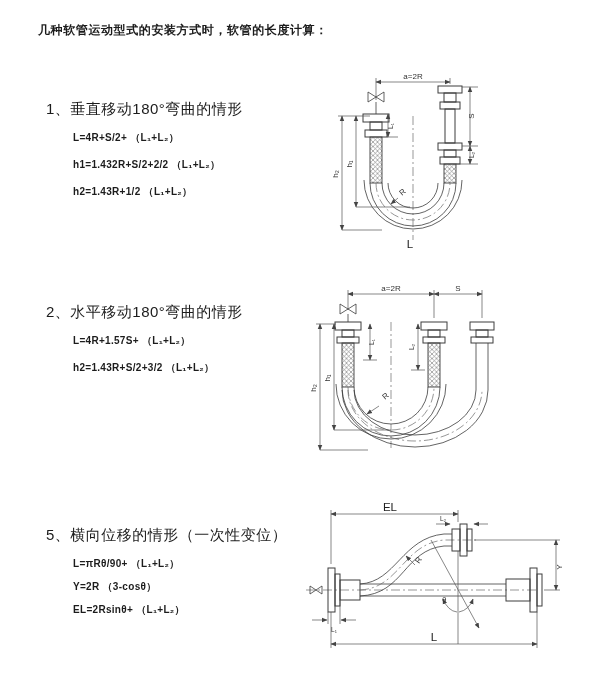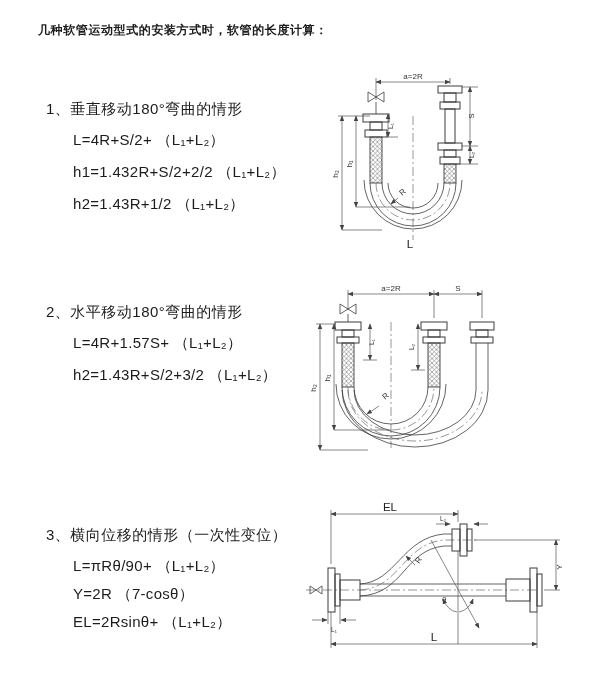--- a/index.html
+++ b/index.html
@@ -15,22 +15,22 @@
     position:absolute; left:38px; top:22px;
     font-size:12px; font-weight:bold; letter-spacing:0.6px;
     white-space:nowrap;
   }
   .sec { position:absolute; left:46px; }
   .sec h2 {
     font-size:15px; font-weight:normal; letter-spacing:0.5px;
     margin-bottom:12px; white-space:nowrap;
   }
   .sec .f {
-    font-size:15px; letter-spacing:0.3px;
-    padding-left:27px; margin-bottom:13px; white-space:nowrap;
+    font-size:10px; letter-spacing:0.3px;
+    padding-left:27px; margin-bottom:13px; white-space:nowrap;font-weight:bold;
   }
   .sec.tight .f { margin-bottom:9px; }
   svg.diag { position:absolute; overflow:visible; }
   .ln  { stroke:#3c3c3c; stroke-width:1;   fill:none; }
   .lnt { stroke:#3c3c3c; stroke-width:0.8; fill:none; }
   .dim { stroke:#555555; stroke-width:0.7; fill:none; }
   .cl  { stroke:#6a6a6a; stroke-width:0.7; fill:none; stroke-dasharray:9 3 2 3; }
   .hatch { stroke:#3c3c3c; stroke-width:0.9; fill:url(#xh); }
   text.lb  { font-size:8px;   fill:#333; font-family:"Liberation Sans","DejaVu Sans",sans-serif; }
   text.lbs { font-size:6.5px; fill:#333; font-family:"Liberation Sans","DejaVu Sans",sans-serif; }
@@ -59,23 +59,23 @@
   <p class="f">h2=1.43R+1/2 （L₁+L₂）</p>
 </section>
 
 <section class="sec" style="top:303px">
   <h2>2、水平移动180°弯曲的情形</h2>
   <p class="f">L=4R+1.57S+ （L₁+L₂）</p>
   <p class="f">h2=1.43R+S/2+3/2 （L₁+L₂）</p>
 </section>
 
 <section class="sec tight" style="top:526px">
-  <h2>3、横向位移的情形（一次性变位）</h2>
+  <h2>5、横向位移的情形（一次性变位）</h2>
   <p class="f">L=πRθ/90+ （L₁+L₂）</p>
-  <p class="f">Y=2R （7-cosθ）</p>
+  <p class="f">Y=2R （3-cosθ）</p>
   <p class="f">EL=2Rsinθ+ （L₁+L₂）</p>
 </section>
 
 <svg class="diag" style="left:310px;top:70px" width="272" height="190" viewBox="0 0 272 190">
   <line x1="103" y1="46" x2="103" y2="170" class="cl"></line>
 
   <g>
     <line x1="66" y1="30" x2="66" y2="8" class="dim"></line>
     <line x1="140" y1="14" x2="140" y2="8" class="dim"></line>
     <line x1="66" y1="12" x2="140" y2="12" class="dim" marker-start="url(#ar)" marker-end="url(#ar)"></line>

